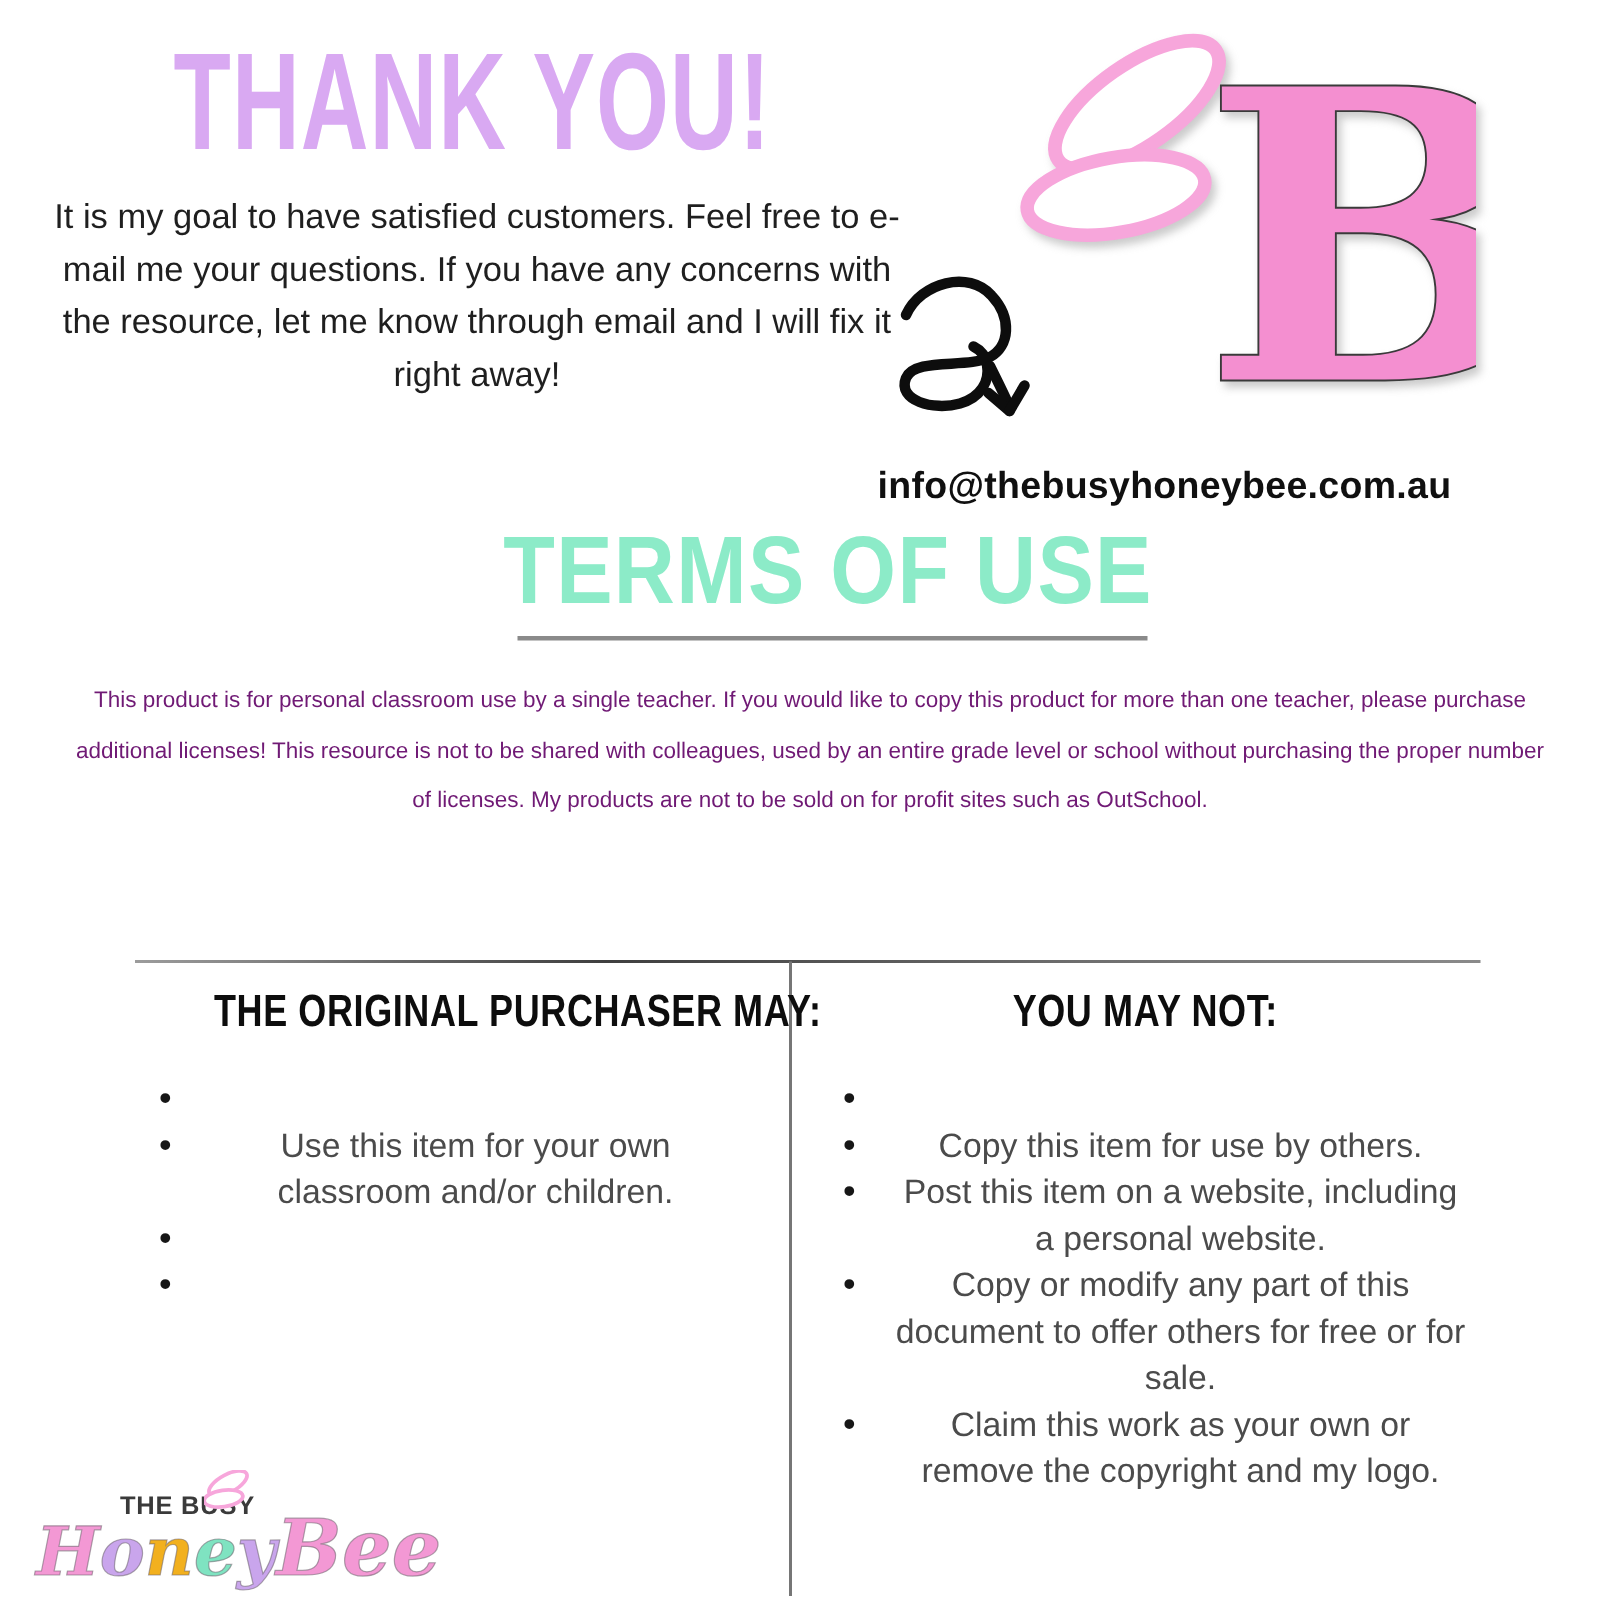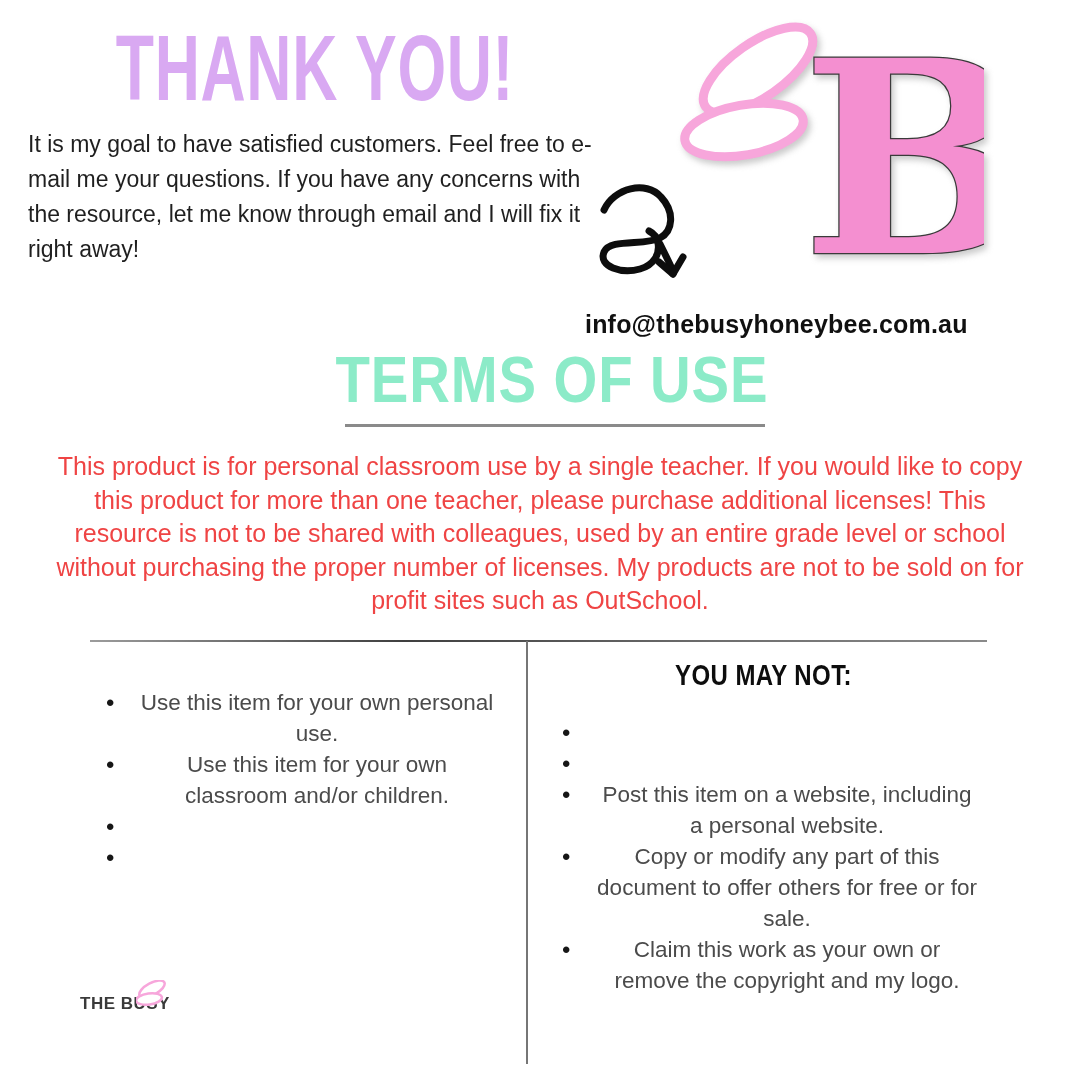--- a/index.html
+++ b/index.html
@@ -10,26 +10,26 @@
   
   .center-wrap{position:absolute;text-align:center;}
   .squish{display:inline-block;transform-origin:center;font-weight:800;line-height:1;white-space:nowrap;}
   .thank-you-wrap{left:20px;top:22px;width:590px;}
   .thank-you-wrap .squish{font-size:92px;transform:scaleX(0.68);color:#d9a9f2;letter-spacing:1px;}
   .terms-title-wrap{left:290px;top:348px;width:525px;text-decoration:underline;}
   .terms-title-wrap .squish{font-size:64px;transform:scaleX(0.88);color:#8cebc8;letter-spacing:1px;}
   .terms-underline{position:absolute;left:345px;top:424px;width:420px;height:3px;background:#8a8a8a;}
   
   .intro-para{
-    position:absolute;left:28px;top:127px;width:580px;
+    position:absolute;left:28px;top:127px;width:580px;text-align:center;
     font-size:23px;line-height:35px;color:#1f1f1f;
   }
   .terms-para{
     position:absolute;left:45px;top:450px;width:990px;text-align:center;
-    font-size:25px;line-height:33.5px;color:#ef4444;
+    font-size:15px;line-height:33.5px;color:#701a75;
   }
   
   .b-logo{position:absolute;left:662px;top:10px;width:322px;height:292px;
     filter:drop-shadow(3px 4px 3px rgba(140,140,140,.45));}
   .arrow-doodle{position:absolute;left:590px;top:178px;width:110px;height:102px;}
   .contact-email{
     position:absolute;left:585px;top:310px;width:460px;text-align:left;
     font-weight:700;font-size:25px;color:#101010;letter-spacing:0.2px;
   }
   
@@ -97,24 +97,26 @@
     <span class="squish">TERMS OF USE</span>
   </div>
   <div class="terms-underline"></div>
 
   <div class="terms-para">This product is for personal classroom use by a single teacher. If you would like to copy this product for more than one teacher, please purchase additional licenses! This resource is not to be shared with colleagues, used by an entire grade level or school without purchasing the proper number of licenses. My products are not to be sold on for profit sites such as OutSchool.</div>
 
   <div class="h-divider"></div>
   <div class="v-divider"></div>
 
   <div class="col col-left">
+    <div class="col-header">
+      <span class="squish">THE ORIGINAL PURCHASER MAY:</span>
+    </div>
     <div class="bullet-list">
       <div class="bullet-item">
         <span class="bullet-dot">•</span>
-        <span class="bullet-text">Use this item for your own personal use.</span>
       </div>
       <div class="bullet-item">
         <span class="bullet-dot">•</span>
         <span class="bullet-text">Use this item for your own classroom and/or children.</span>
       </div>
       <div class="bullet-item">
         <span class="bullet-dot">•</span>
       </div>
       <div class="bullet-item">
         <span class="bullet-dot">•</span>
@@ -125,20 +127,21 @@
   <div class="col col-right">
     <div class="col-header">
       <span class="squish">YOU MAY NOT:</span>
     </div>
     <div class="bullet-list">
       <div class="bullet-item">
         <span class="bullet-dot">•</span>
       </div>
       <div class="bullet-item">
         <span class="bullet-dot">•</span>
+        <span class="bullet-text">Copy this item for use by others.</span>
       </div>
       <div class="bullet-item">
         <span class="bullet-dot">•</span>
         <span class="bullet-text">Post this item on a website, including a personal website.</span>
       </div>
       <div class="bullet-item">
         <span class="bullet-dot">•</span>
         <span class="bullet-text">Copy or modify any part of this document to offer others for free or for sale.</span>
       </div>
       <div class="bullet-item">
@@ -149,15 +152,18 @@
   </div>
 
   <div class="footer-logo">
     <div class="footer-top">THE BUSY</div>
     <div class="footer-wings">
       <svg width="42" height="28" viewBox="0 0 42 28">
         <ellipse cx="16" cy="9" rx="14" ry="6" transform="rotate(-28 16 9)" fill="#ffffff" stroke="#f7a6db" stroke-width="2.5"></ellipse>
         <ellipse cx="13" cy="19" rx="13" ry="5.5" transform="rotate(-8 13 19)" fill="#ffffff" stroke="#f7a6db" stroke-width="2.5"></ellipse>
       </svg>
     </div>
+    <div class="footer-script">
+      <span class="c-pink">H</span><span class="c-purple">o</span><span class="c-yellow">n</span><span class="c-mint">e</span><span class="c-purple">y</span><span class="c-pink lg">Bee</span>
+    </div>
   </div>
 
 </div>
 
 </body></html>

